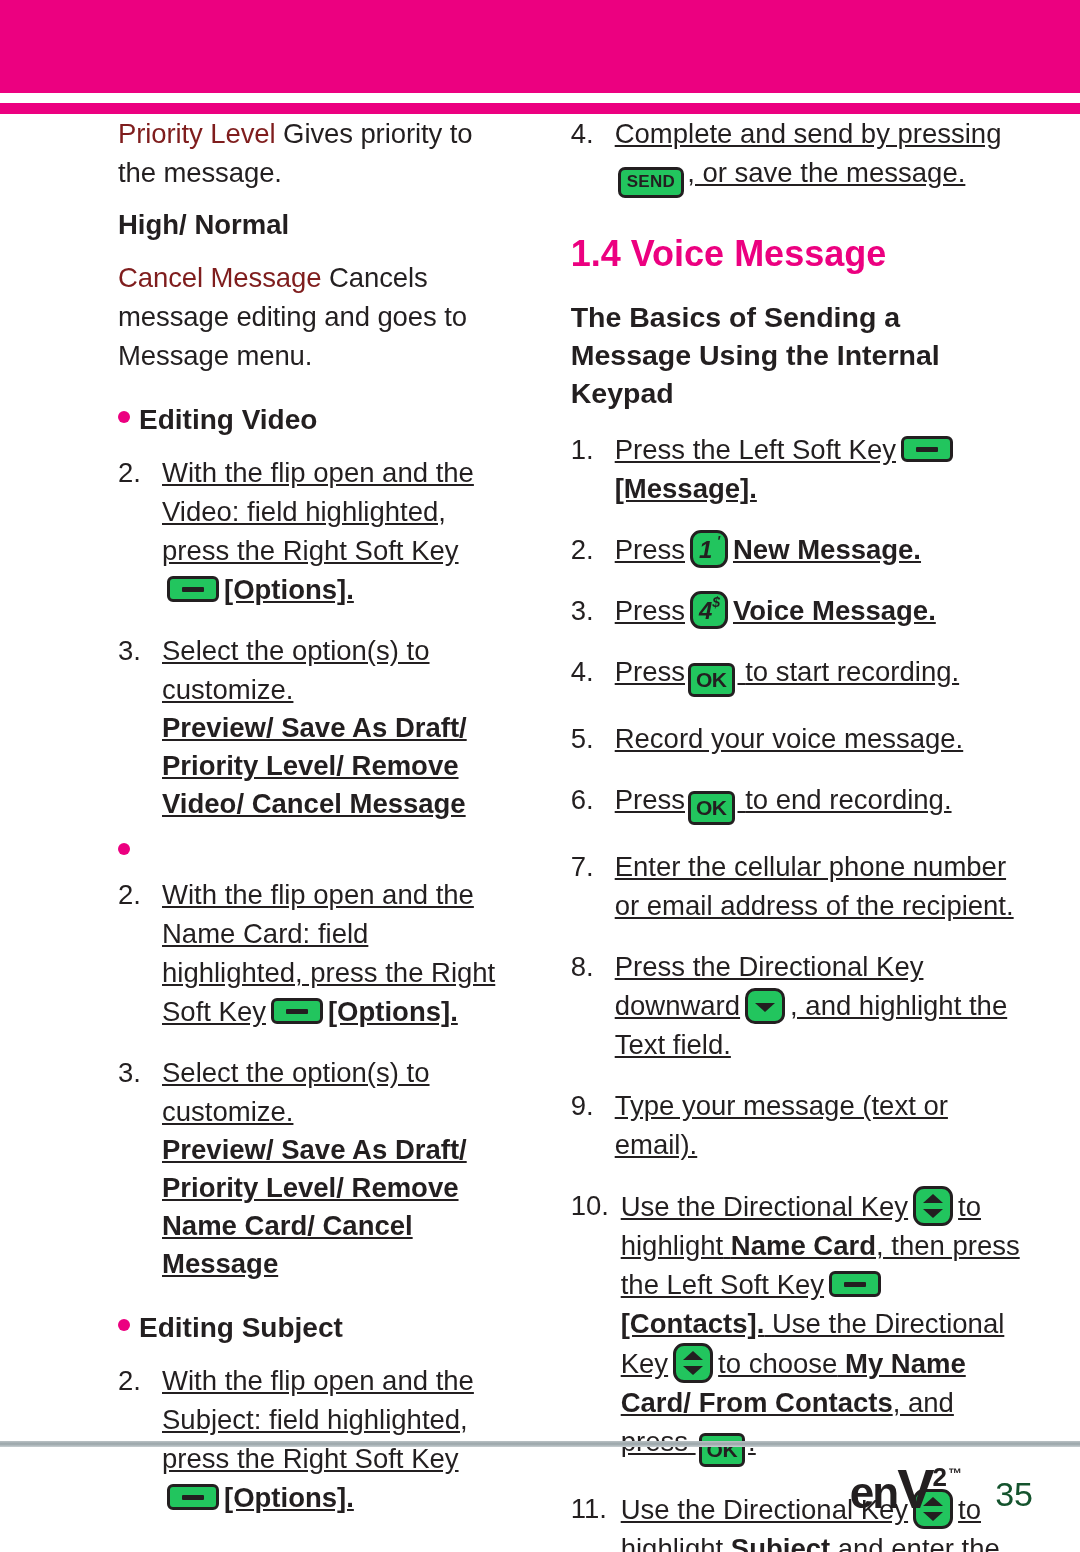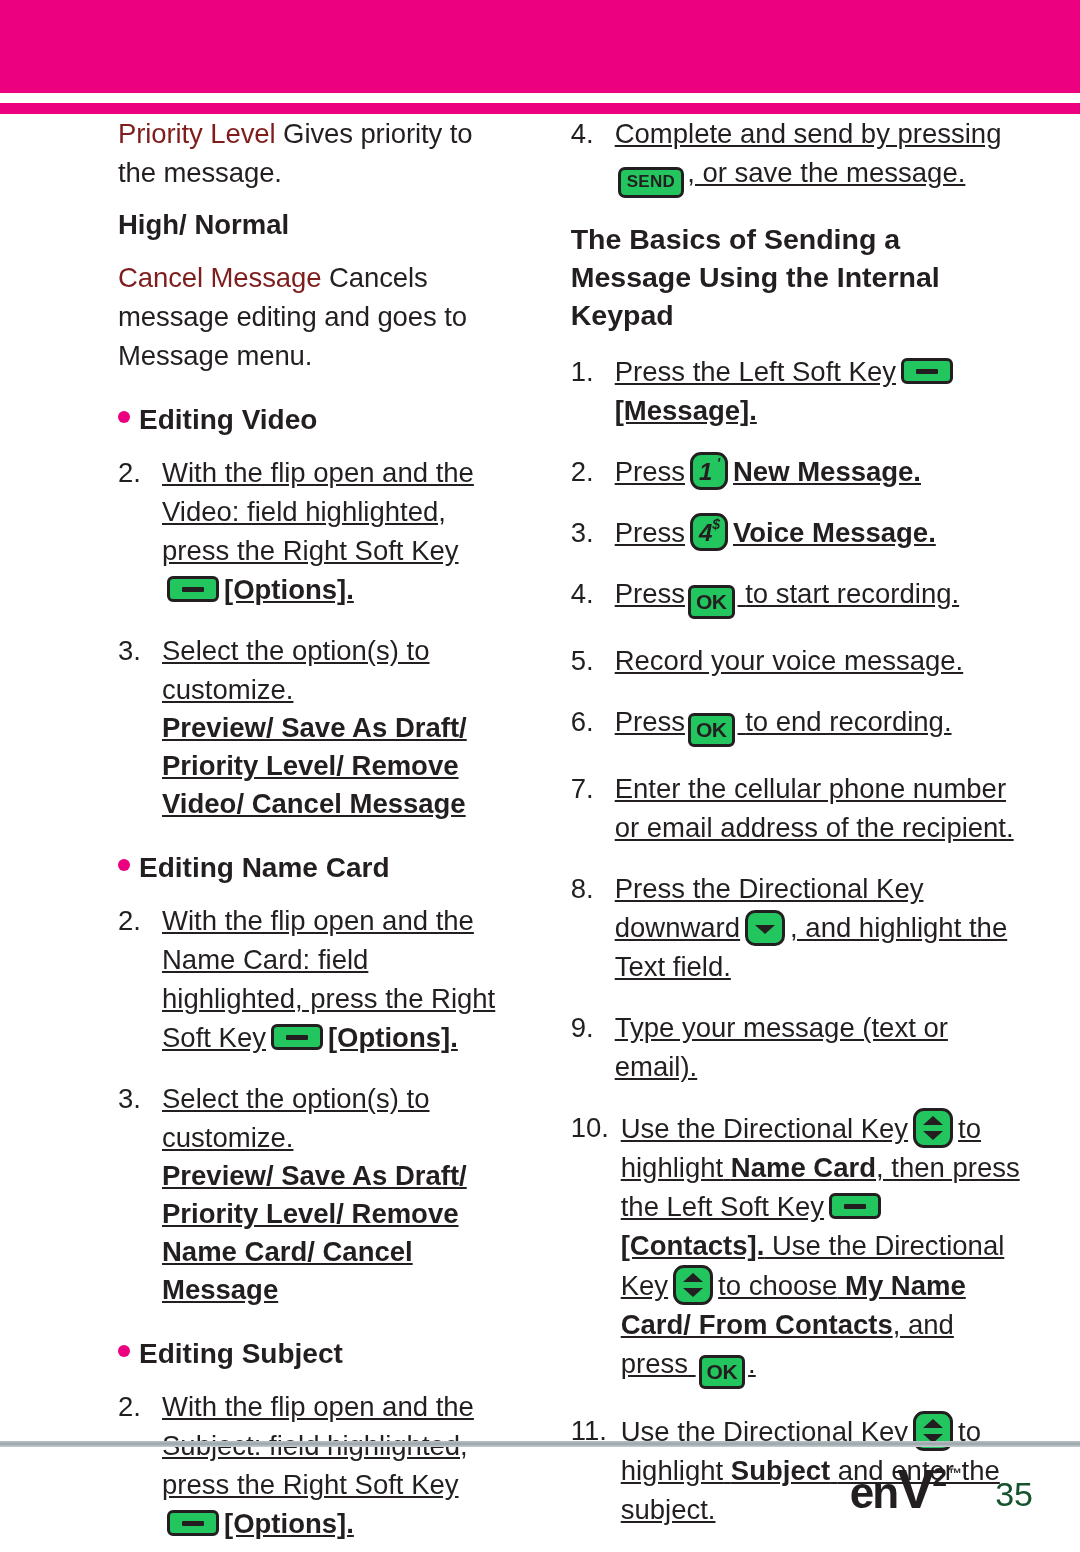--- a/index.html
+++ b/index.html
@@ -307,21 +307,20 @@
 
     <div class="item">
       <span class="item-num">3.</span>
       <span class="item-body"><span>Select the option(s) to customize.</span>
         <div class="opt-bold">Preview/ Save As Draft/ Priority Level/ Remove Video/ Cancel Message</div>
       </span>
     </div>
 
     <div class="bullet-head">
       <span class="bullet-dot"></span>
-      <span>Editing Name Card</span>
     </div>
 
     <div class="item">
       <span class="item-num">2.</span>
       <span class="item-body"><span>With the flip open and the Name Card: field highlighted, press the Right Soft Key</span><span class="key key-soft"></span><span class="b">[Options].</span></span>
     </div>
 
     <div class="item">
       <span class="item-num">3.</span>
       <span class="item-body"><span>Select the option(s) to customize.</span>
@@ -341,20 +340,21 @@
 
   </div>
 
   <div class="col col-right">
 
     <div class="item">
       <span class="item-num">4.</span>
       <span class="item-body"><span>Complete and send by pressing</span><br><span class="key key-send">SEND</span><span>, or save the message.</span></span>
     </div>
 
+    <div class="sec-title">1.4 Voice Message</div>
     <div class="sub-title">The Basics of Sending a Message Using the Internal Keypad</div>
 
     <div class="item">
       <span class="item-num">1.</span>
       <span class="item-body"><span>Press the Left Soft Key</span><span class="key key-soft"></span><br><span class="b">[Message].</span></span>
     </div>
 
     <div class="item">
       <span class="item-num">2.</span>
       <span class="item-body"><span>Press</span><span class="key key-num"><span class="kn-digit">1</span><span class="kn-sup">'</span></span><span class="b">New Message.</span></span>

